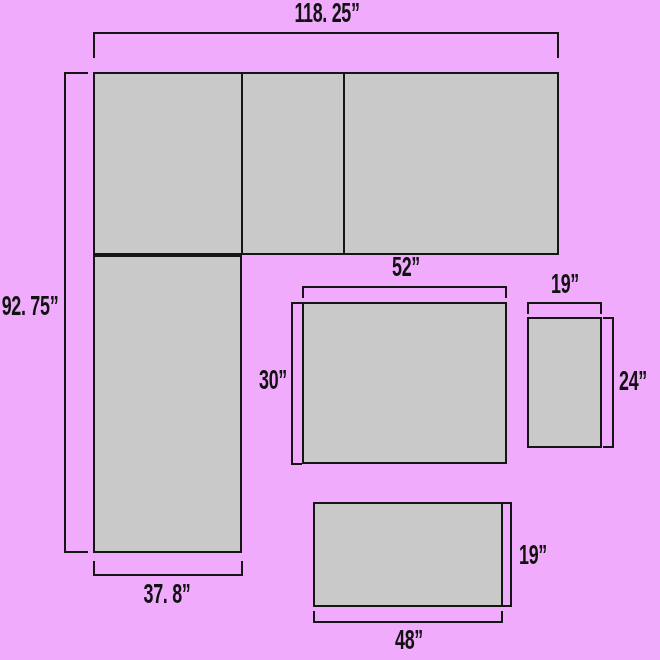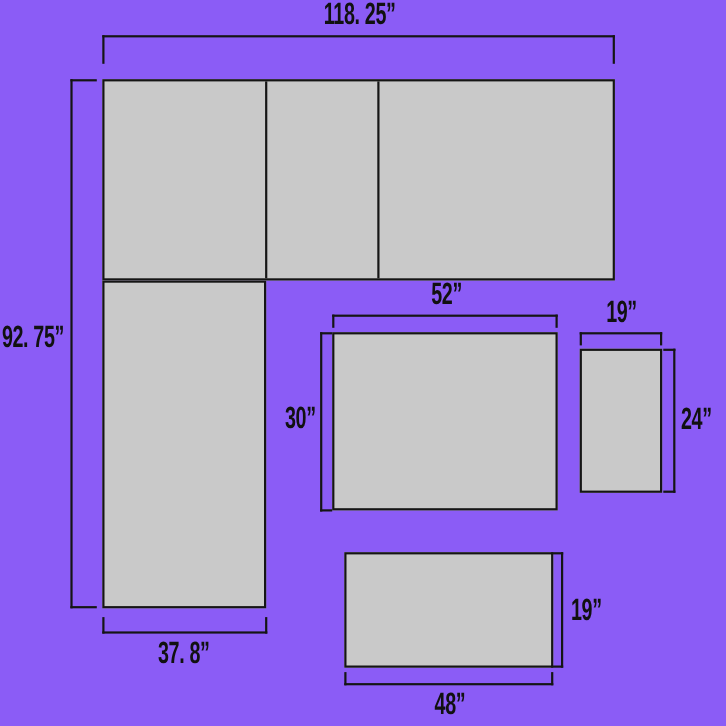--- a/index.html
+++ b/index.html
@@ -1,17 +1,17 @@
 <!DOCTYPE html>
 <html><head>
 <meta charset="utf-8">
 <style>
   html,body { margin:0; padding:0; background:#ffffff; }
   .canvas {
-    position:relative; width:660px; height:660px; background:#8b5cf6;
+    position:relative; width:660px; height:660px; background:#f0abfc;
     font-family:"Liberation Sans", sans-serif; overflow:hidden;
   }
   .rect {
     position:absolute; background:#c9c9c9; border:2px solid #151515;
     box-sizing:border-box;
   }
   .sofa-top   { left:93px;  top:72px;  width:466px; height:183px; }
   .sofa-left  { left:93px;  top:255px; width:149px; height:298px; }
   .table52    { left:302px; top:302px; width:205px; height:162px; }
   .side19     { left:527px; top:317px; width:75px;  height:131px; }

